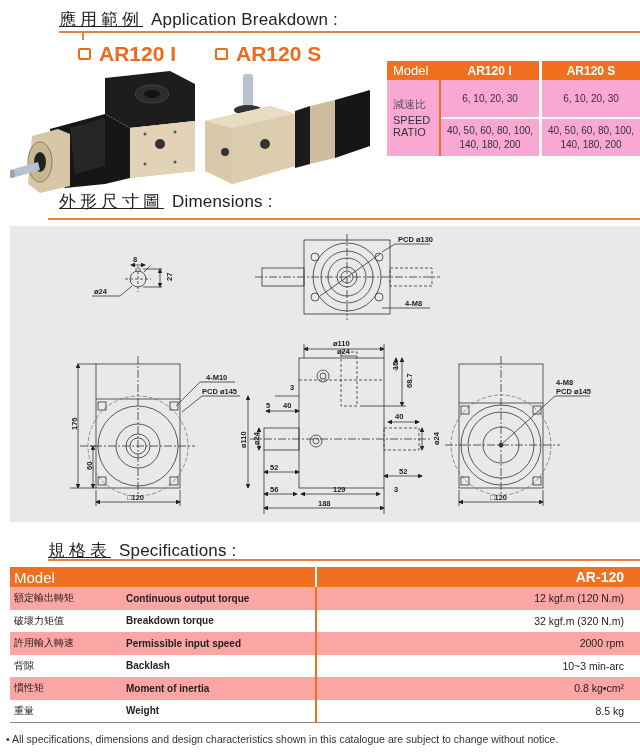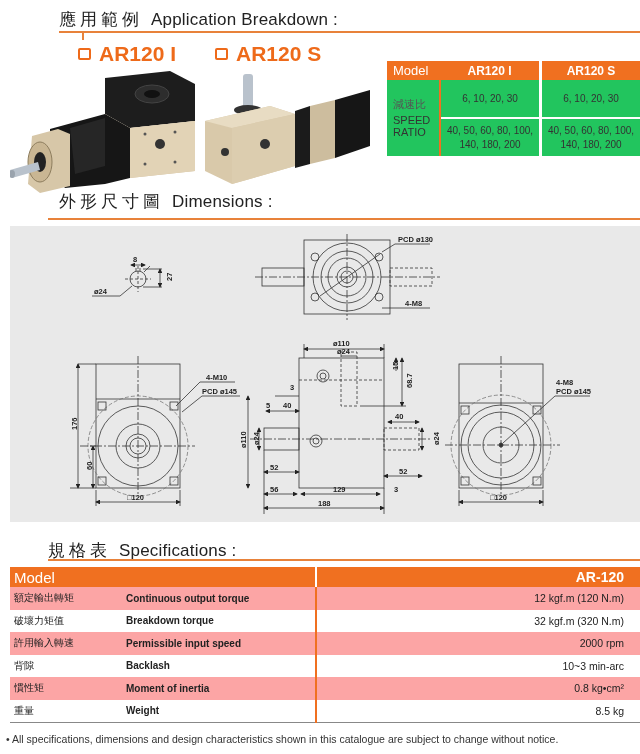--- a/index.html
+++ b/index.html
@@ -1,29 +1,29 @@
 <!DOCTYPE html>
 <html><head>
 <meta charset="utf-8">
 <style>
   * { box-sizing: border-box; margin: 0; padding: 0; }
   body { width: 640px; height: 754px; background: #fff; font-family: "Liberation Sans", "DejaVu Sans", sans-serif; color: #222; position: relative; overflow: hidden; }
   .abs { position: absolute; }
   .sec-title { font-size: 17px; color: #222; letter-spacing: 0.2px; white-space: nowrap; }
-  .sec-title .zh { letter-spacing: 4px; margin-right: 8px; }
+  .sec-title .zh { letter-spacing: 4px; margin-right: 8px; text-decoration: underline; }
   .rule { height: 1.5px; background: #e8823a; }
   .tick { width: 1.5px; background: #e8823a; }
   .model-label { font-weight: bold; font-size: 21px; color: #ee6a1a; white-space: nowrap; }
   .model-label .box { display: inline-block; width: 13px; height: 12px; border: 2px solid #ee6a1a; border-radius: 2px; margin-right: 8px; vertical-align: 1px; }
 
   
   .rt { position: absolute; left: 387px; top: 61px; width: 253px; border-collapse: collapse; font-size: 10px; }
   .rt th { background: #f07020; color: #fff; height: 19px; font-weight: bold; font-size: 12px; }
   .rt th.m { font-weight: normal; font-size: 13px; width: 53px; text-align: left; padding-left: 6px; }
-  .rt td { background: #22c55e; text-align: center; color: #333; line-height: 14px; }
+  .rt td { background: #f9a8d4; text-align: center; color: #333; line-height: 14px; }
   .rt td.lab { text-align: left; padding-left: 6px; font-size: 11px; line-height: 12px; border-right: 2px solid #f07020; }
   .rt .sepv { border-left: 3px solid #fff; }
   .rt .seph td { border-top: 2px solid #fff; }
 
   
   .panel { position: absolute; left: 10px; top: 226px; width: 630px; height: 296px; background: #e9e9e9; }
 
   
   .st { position: absolute; left: 10px; top: 567px; width: 630px; border-collapse: collapse; font-size: 10px; }
   .st th { background: #f07020; color: #fff; height: 20px; font-size: 14px; padding-left: 21px; }

